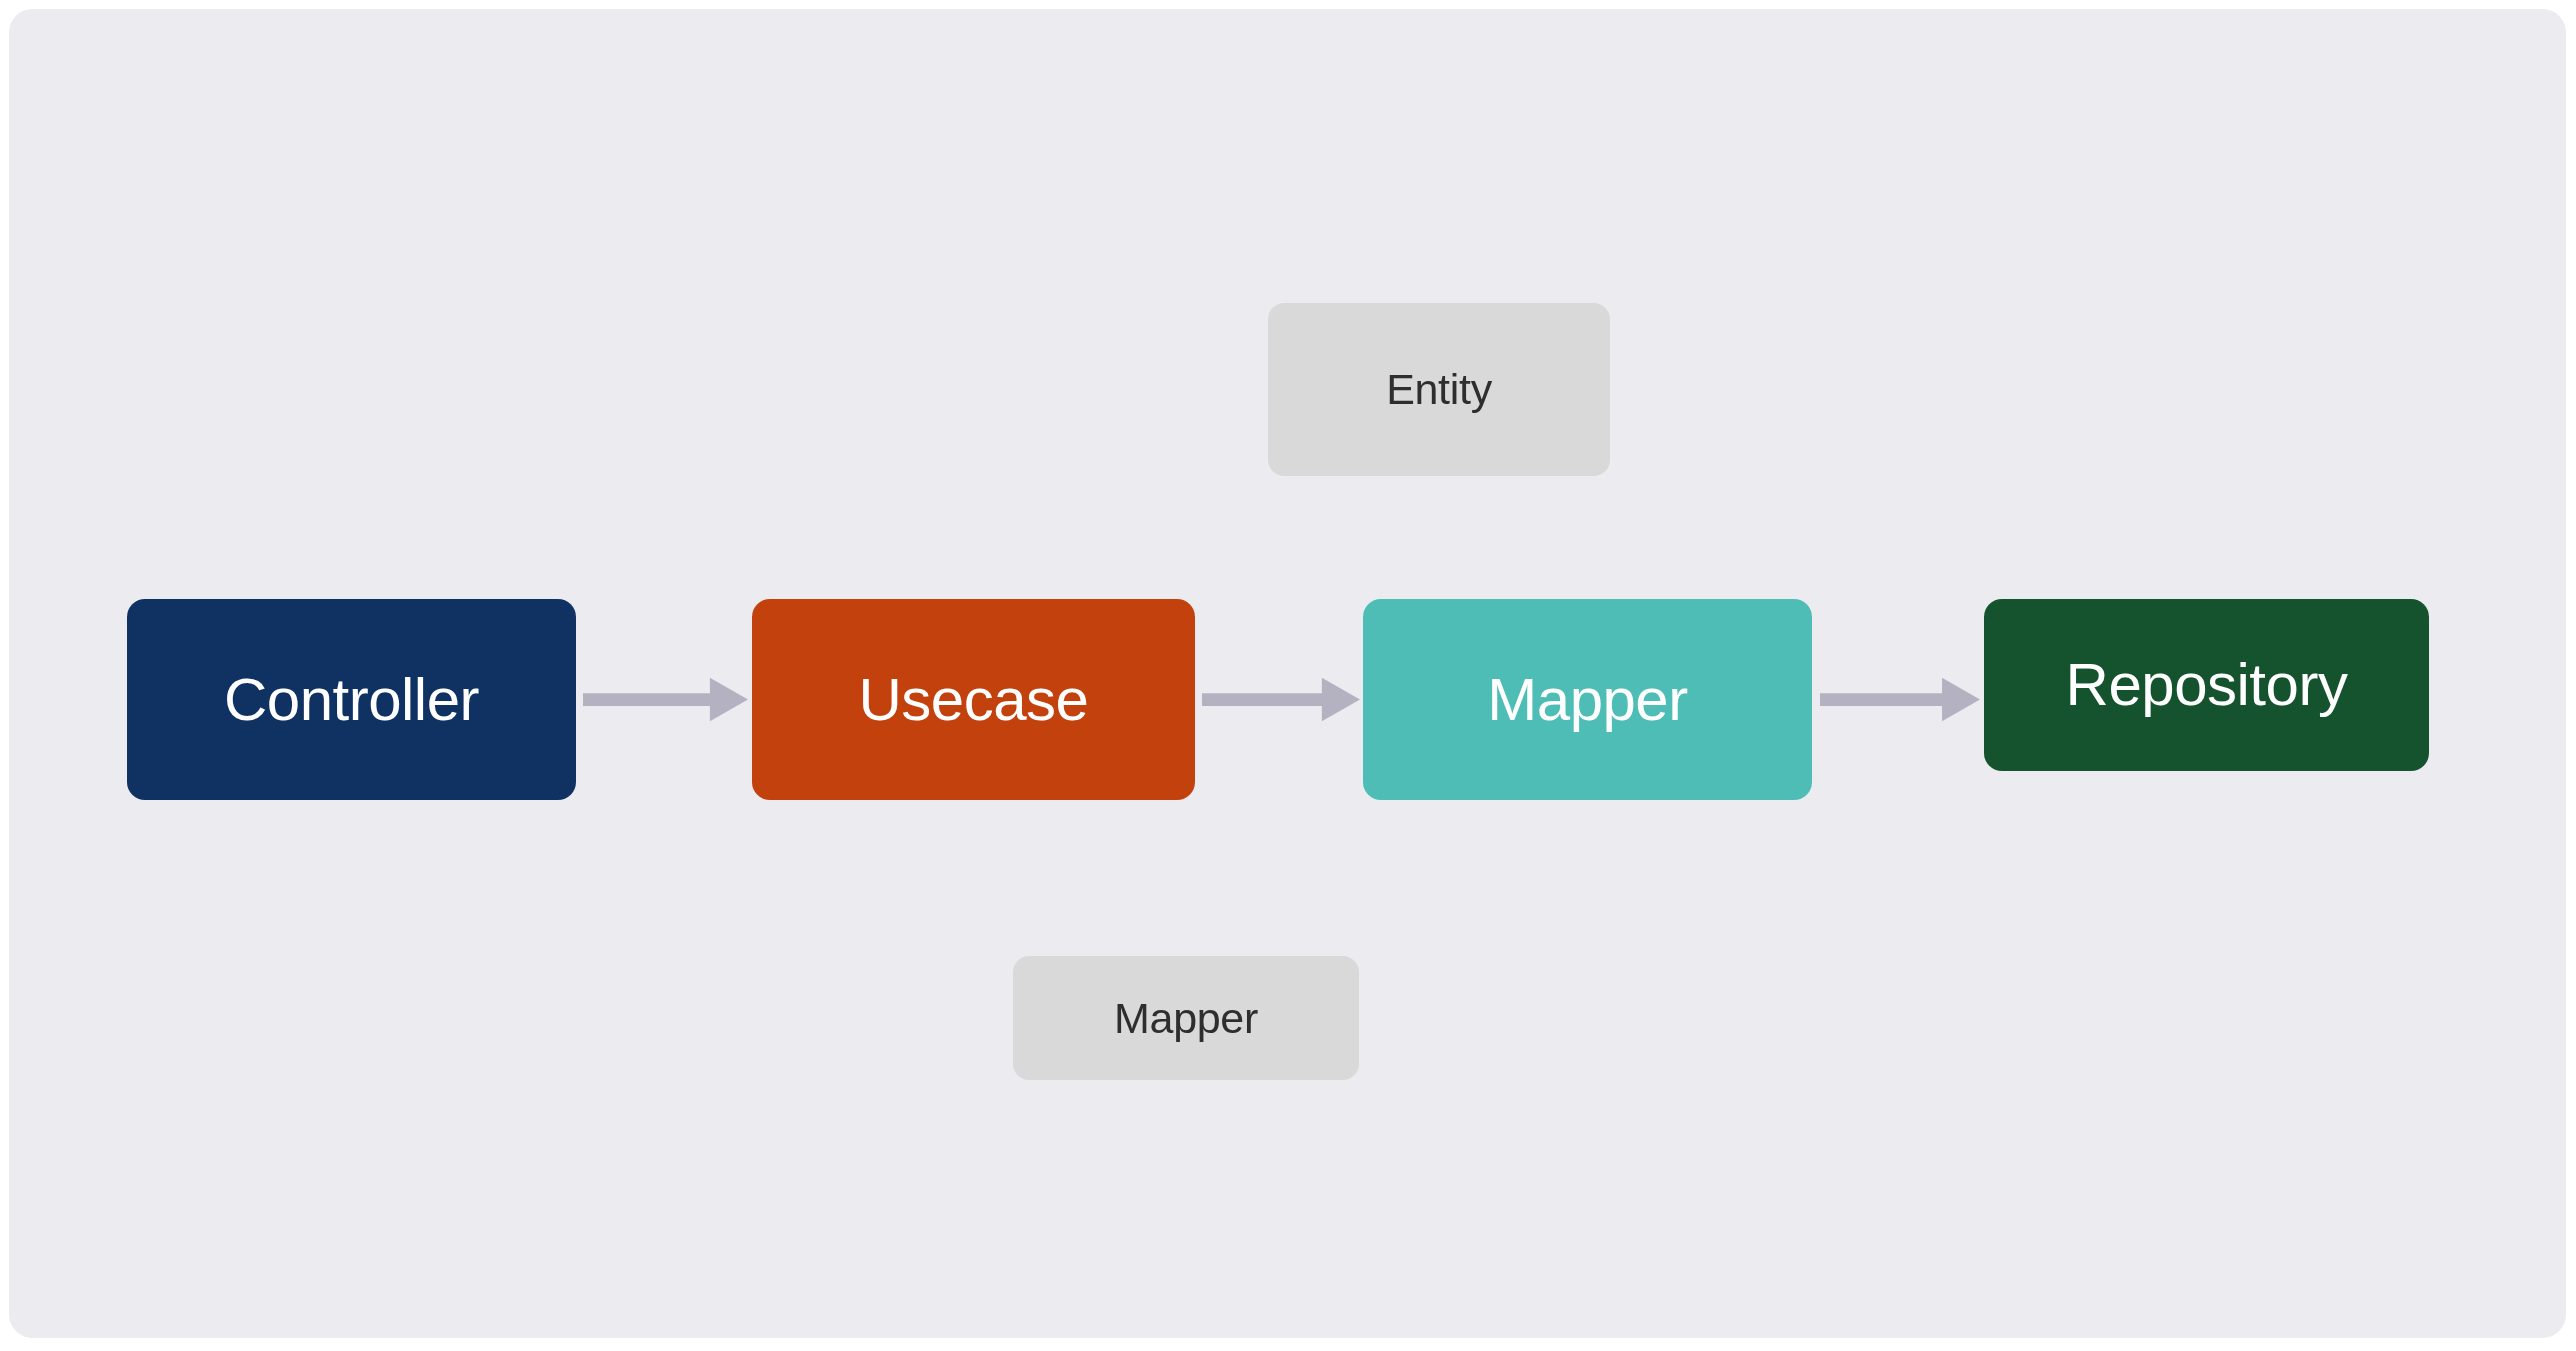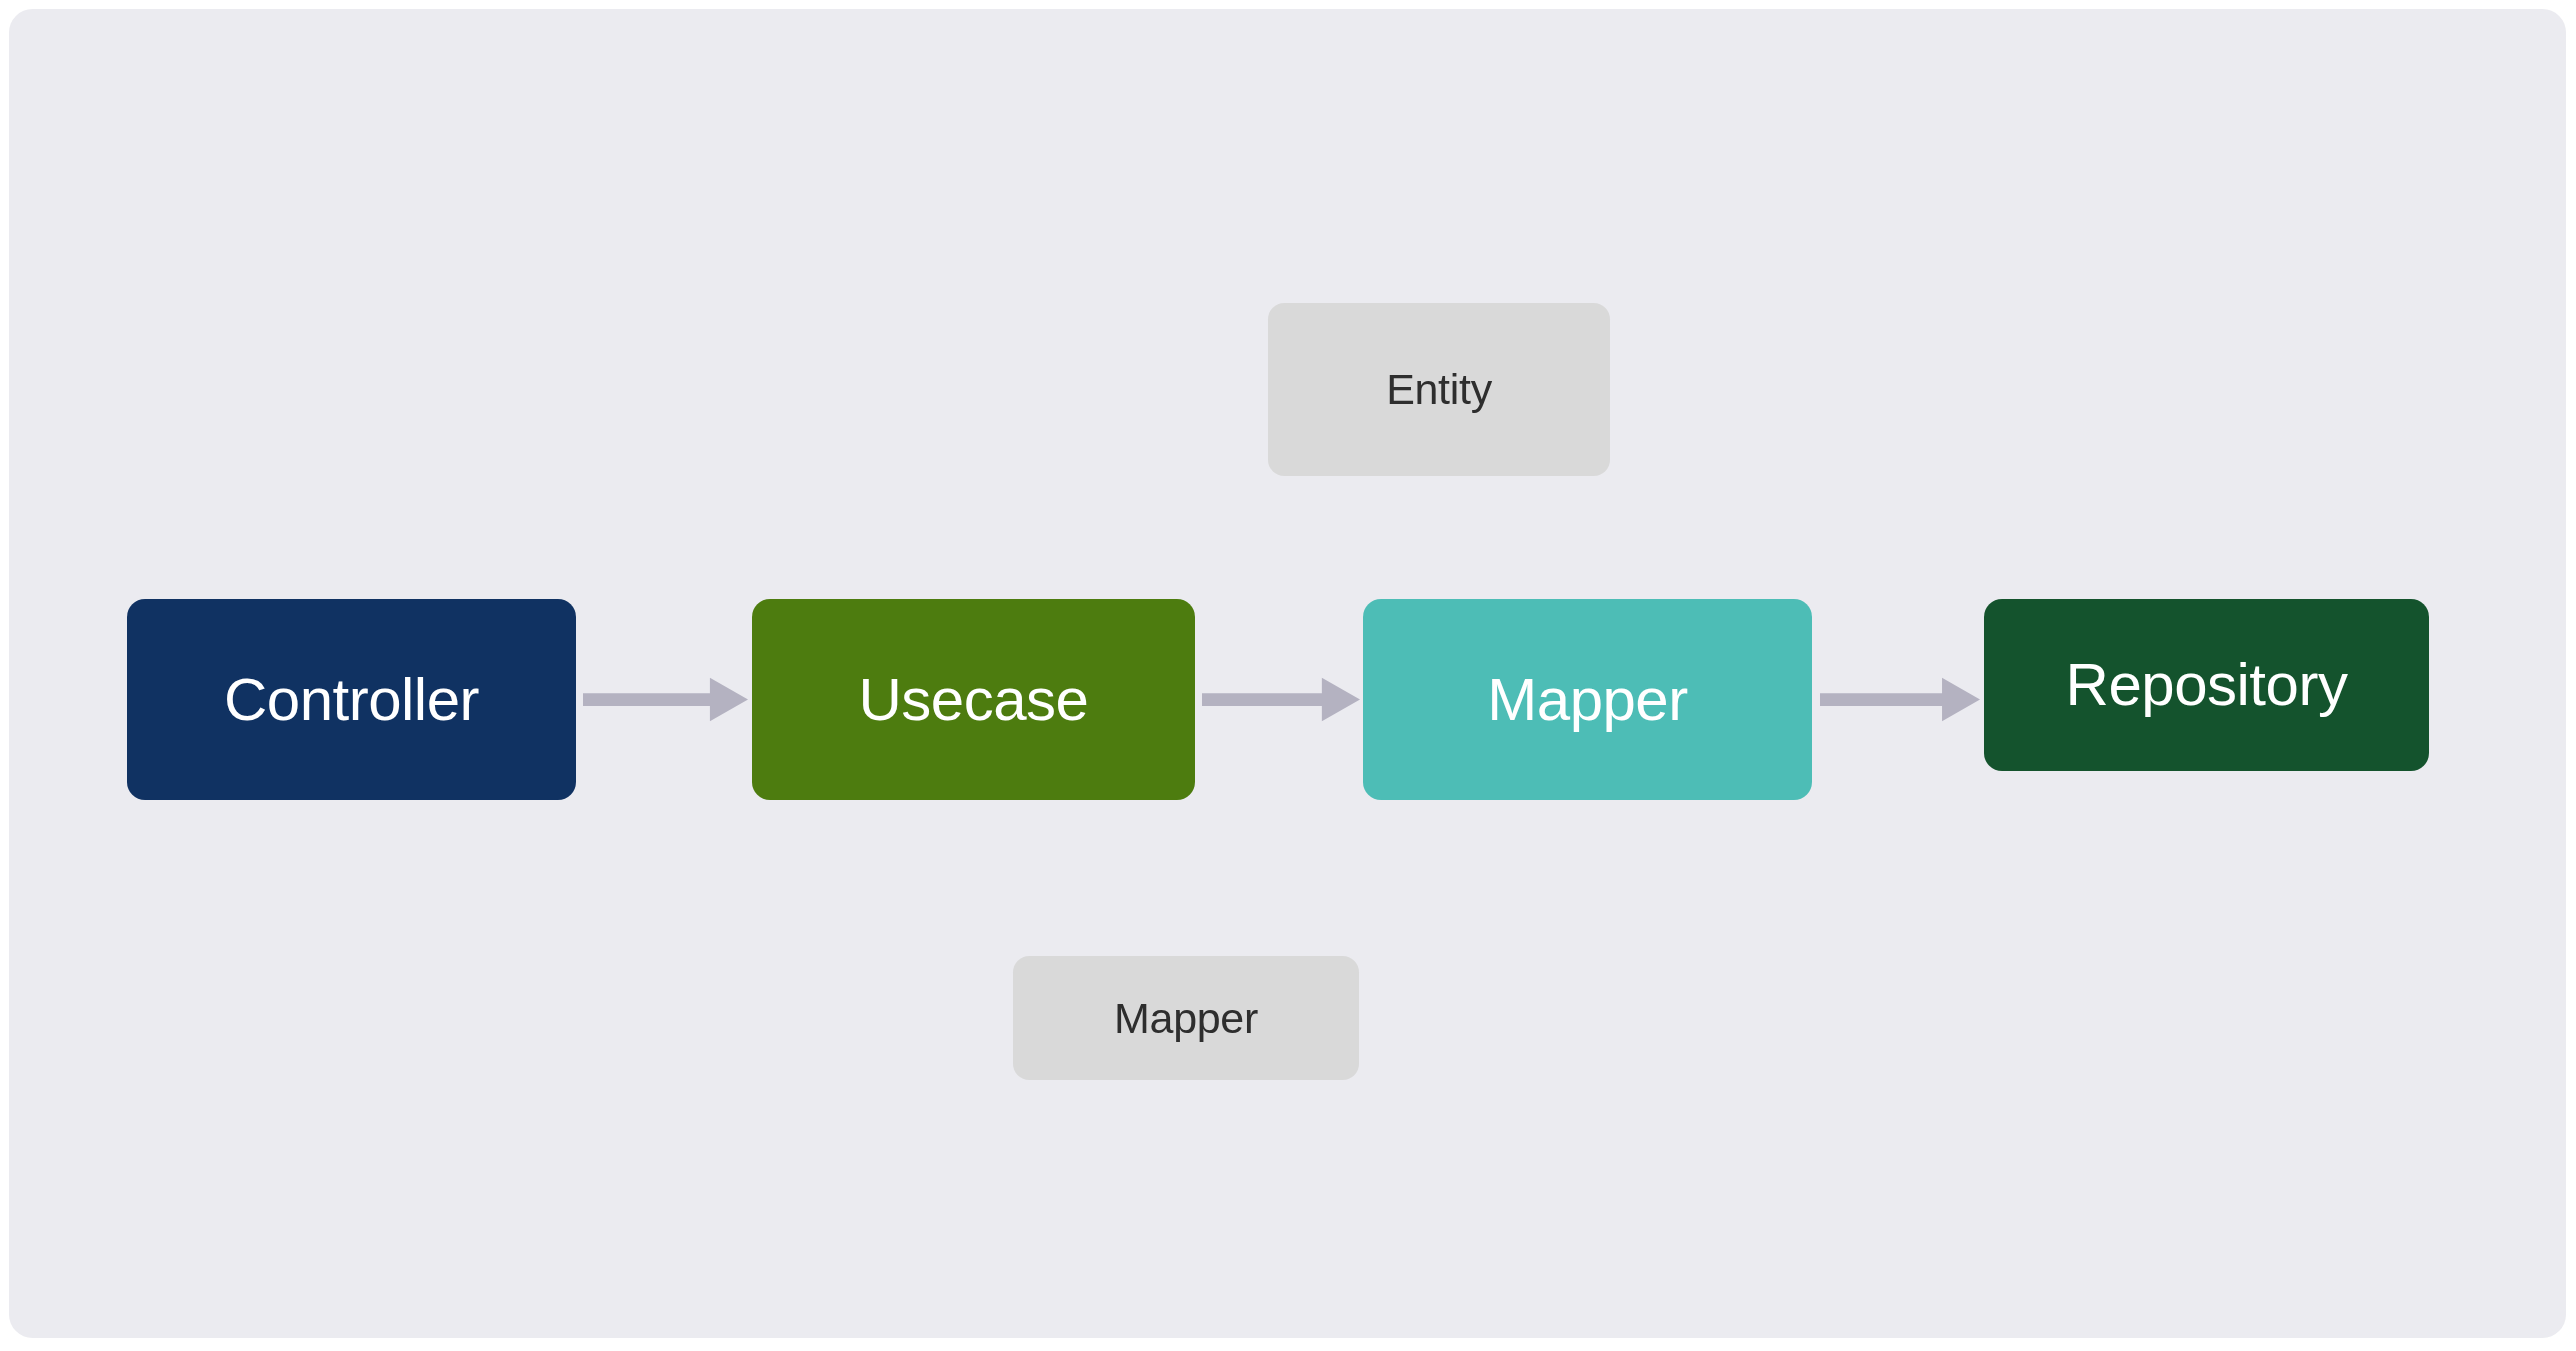--- a/index.html
+++ b/index.html
@@ -61,21 +61,21 @@
   }
   .node.support .node-label {
     color: #2e2e2e;
     font-size: 43px;
     font-weight: 400;
     letter-spacing: -0.3px;
   }
 
   
   #node-controller { left: 127px;  top: 599px;  width: 449px; height: 201px; background: #103262; }
-  #node-usecase    { left: 752px;  top: 599px;  width: 443px; height: 201px; background: #4d7c0f; }
+  #node-usecase    { left: 752px;  top: 599px;  width: 443px; height: 201px; background: #c2410c; }
   #node-service    { left: 1363px; top: 599px;  width: 449px; height: 201px; background: #4dbdb6; }
   #node-repository { left: 1984px; top: 599px;  width: 445px; height: 172px; background: #14532d; }
 
   #node-entity     { left: 1268px; top: 303px;  width: 342px; height: 173px; }
   #node-mapper     { left: 1013px; top: 956px; width: 346px; height: 124px; }
 
   
   .arrow {
     position: absolute;
     height: 51px;

